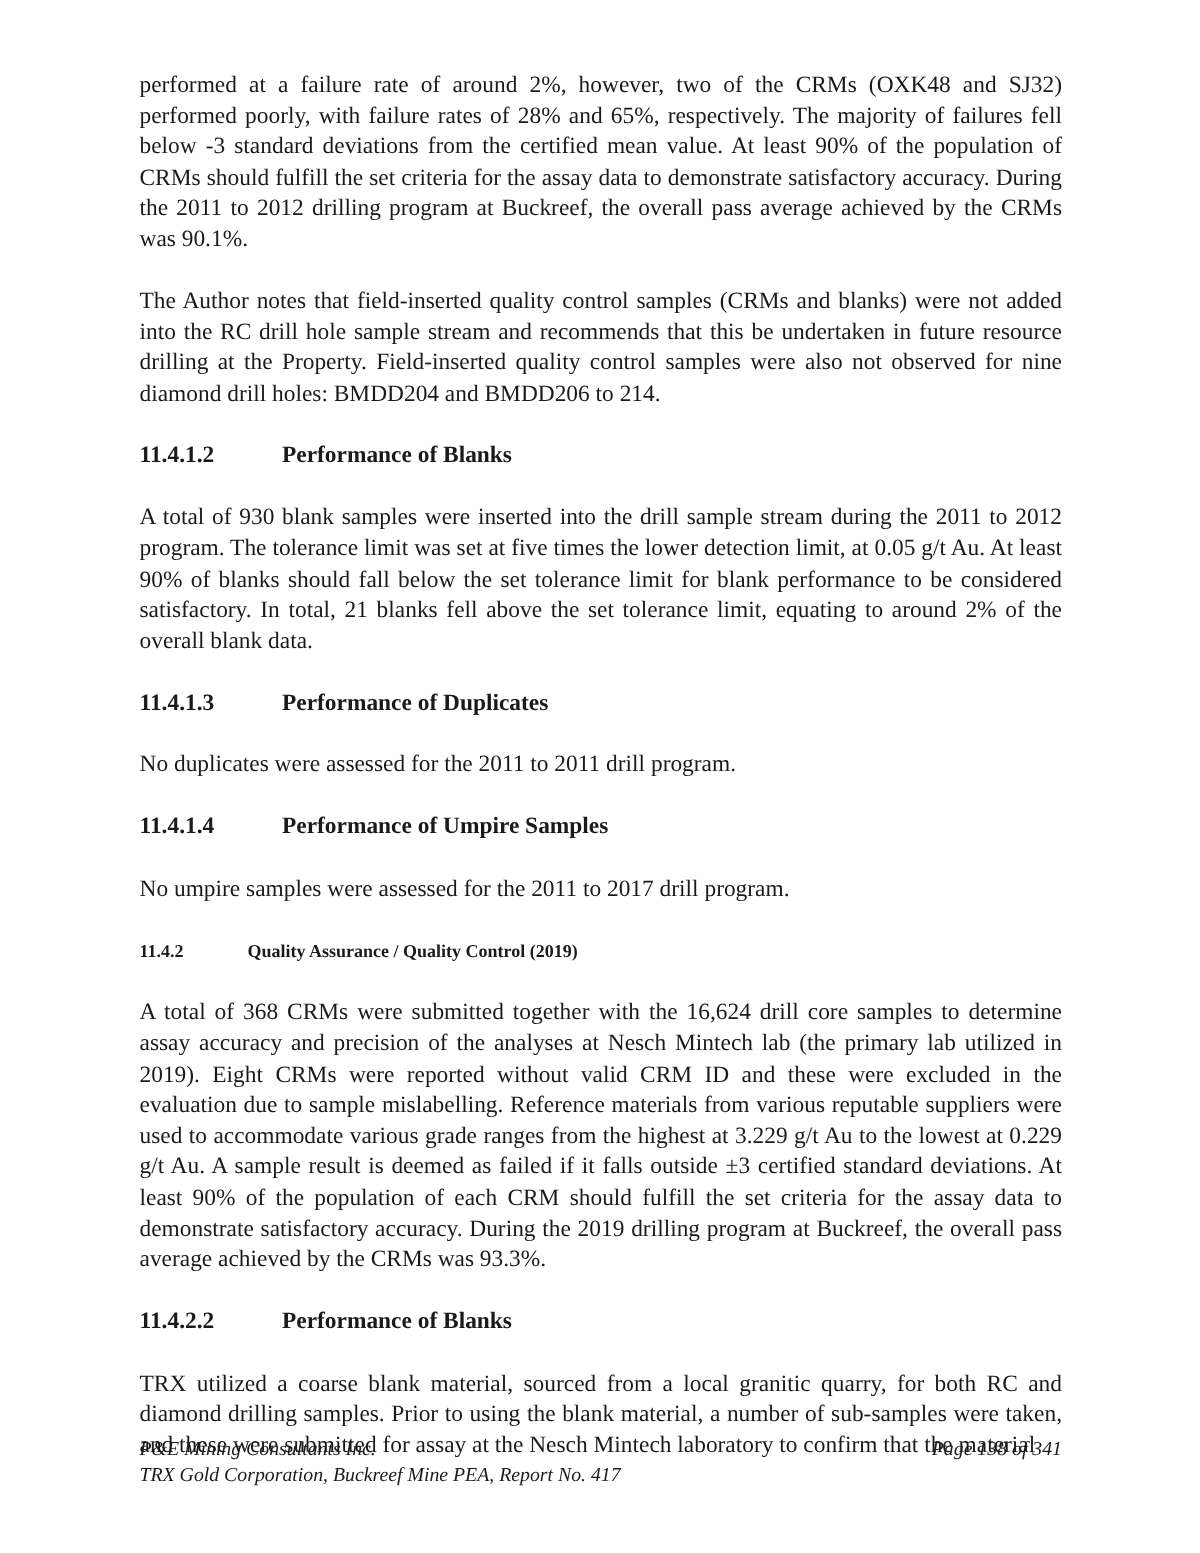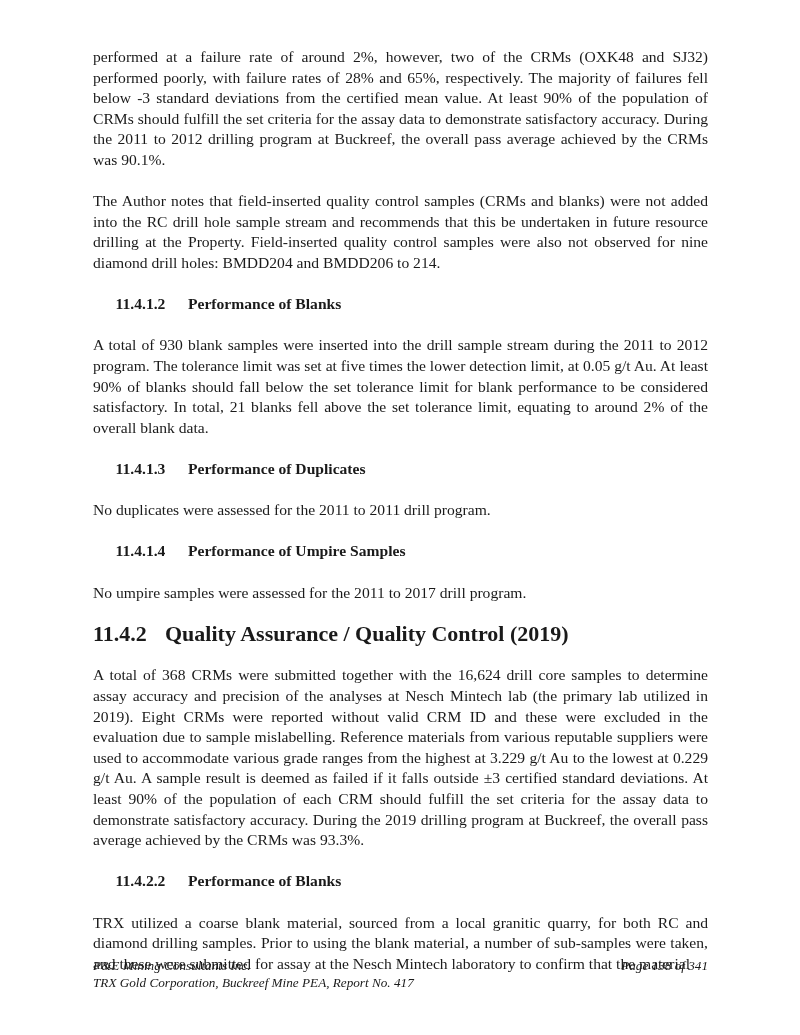--- a/index.html
+++ b/index.html
@@ -8,22 +8,22 @@
       position: absolute; left: 93px; top: 47px; width: 615px;
       font-family: "Liberation Serif", serif;
       font-size: 15.6px; line-height: 20.6px; color: #1a1a1a;
     }
     p { margin: 0; text-align: justify; }
     .para { margin-bottom: 20.4px; }
     h3, h2 {
       margin: 0 0 21px 0; font-weight: bold; font-size: 15.6px; line-height: 20.6px;
       display: flex;
     }
-    h3 .num { width: 95px; display: inline-block; text-align: center; }
-    h2 { font-size: 22px; }
+    h3 .num { width: 95px; display: inline-block; }
+    h2 { font-size: 12px; }
     h2 .num { width: 72px; display: inline-block; }
     .footer {
       position: absolute; left: 93px; top: 957px; width: 615px;
       font-family: "Liberation Serif", serif; font-style: italic;
       font-size: 13.2px; line-height: 17px; color: #1a1a1a;
     }
     .footer .row { display: flex; justify-content: space-between; }
   </style>
 </head>
 <body>

